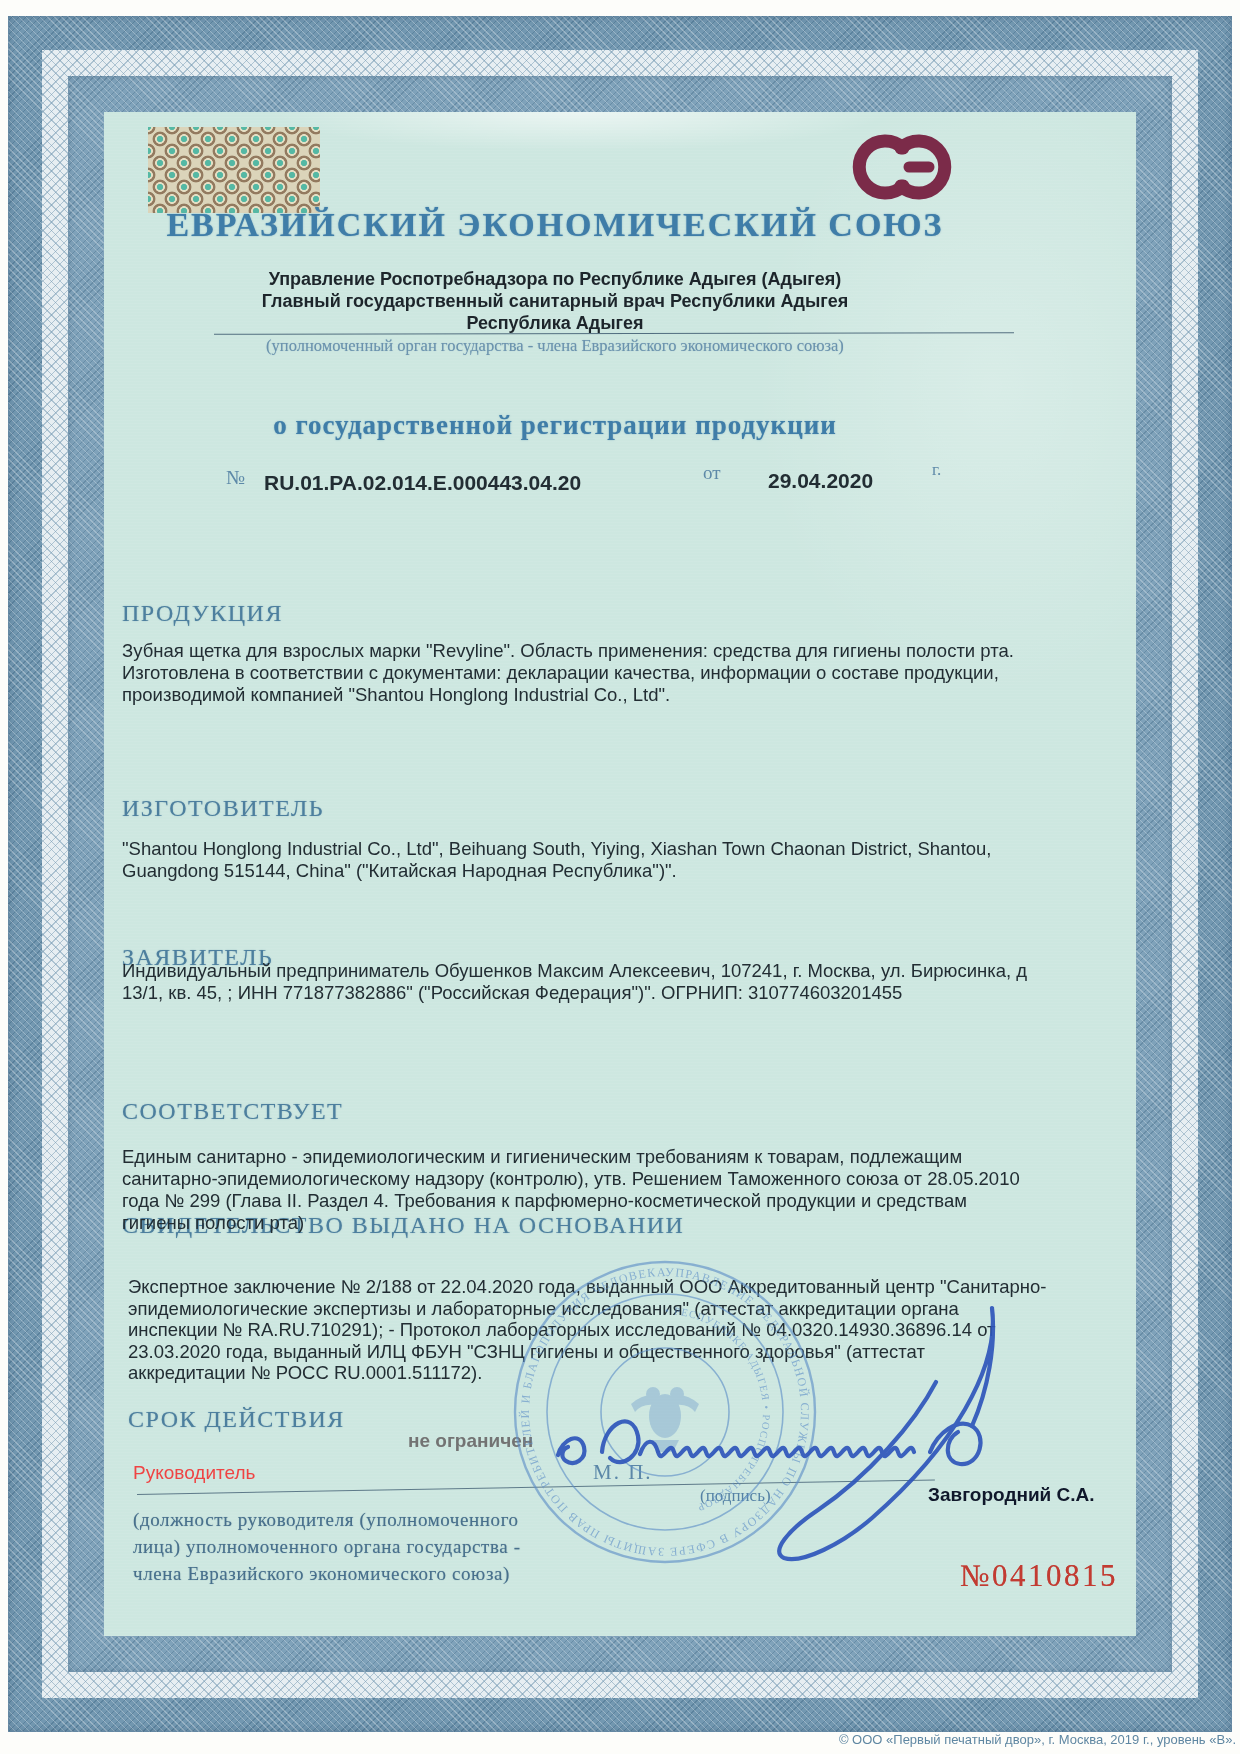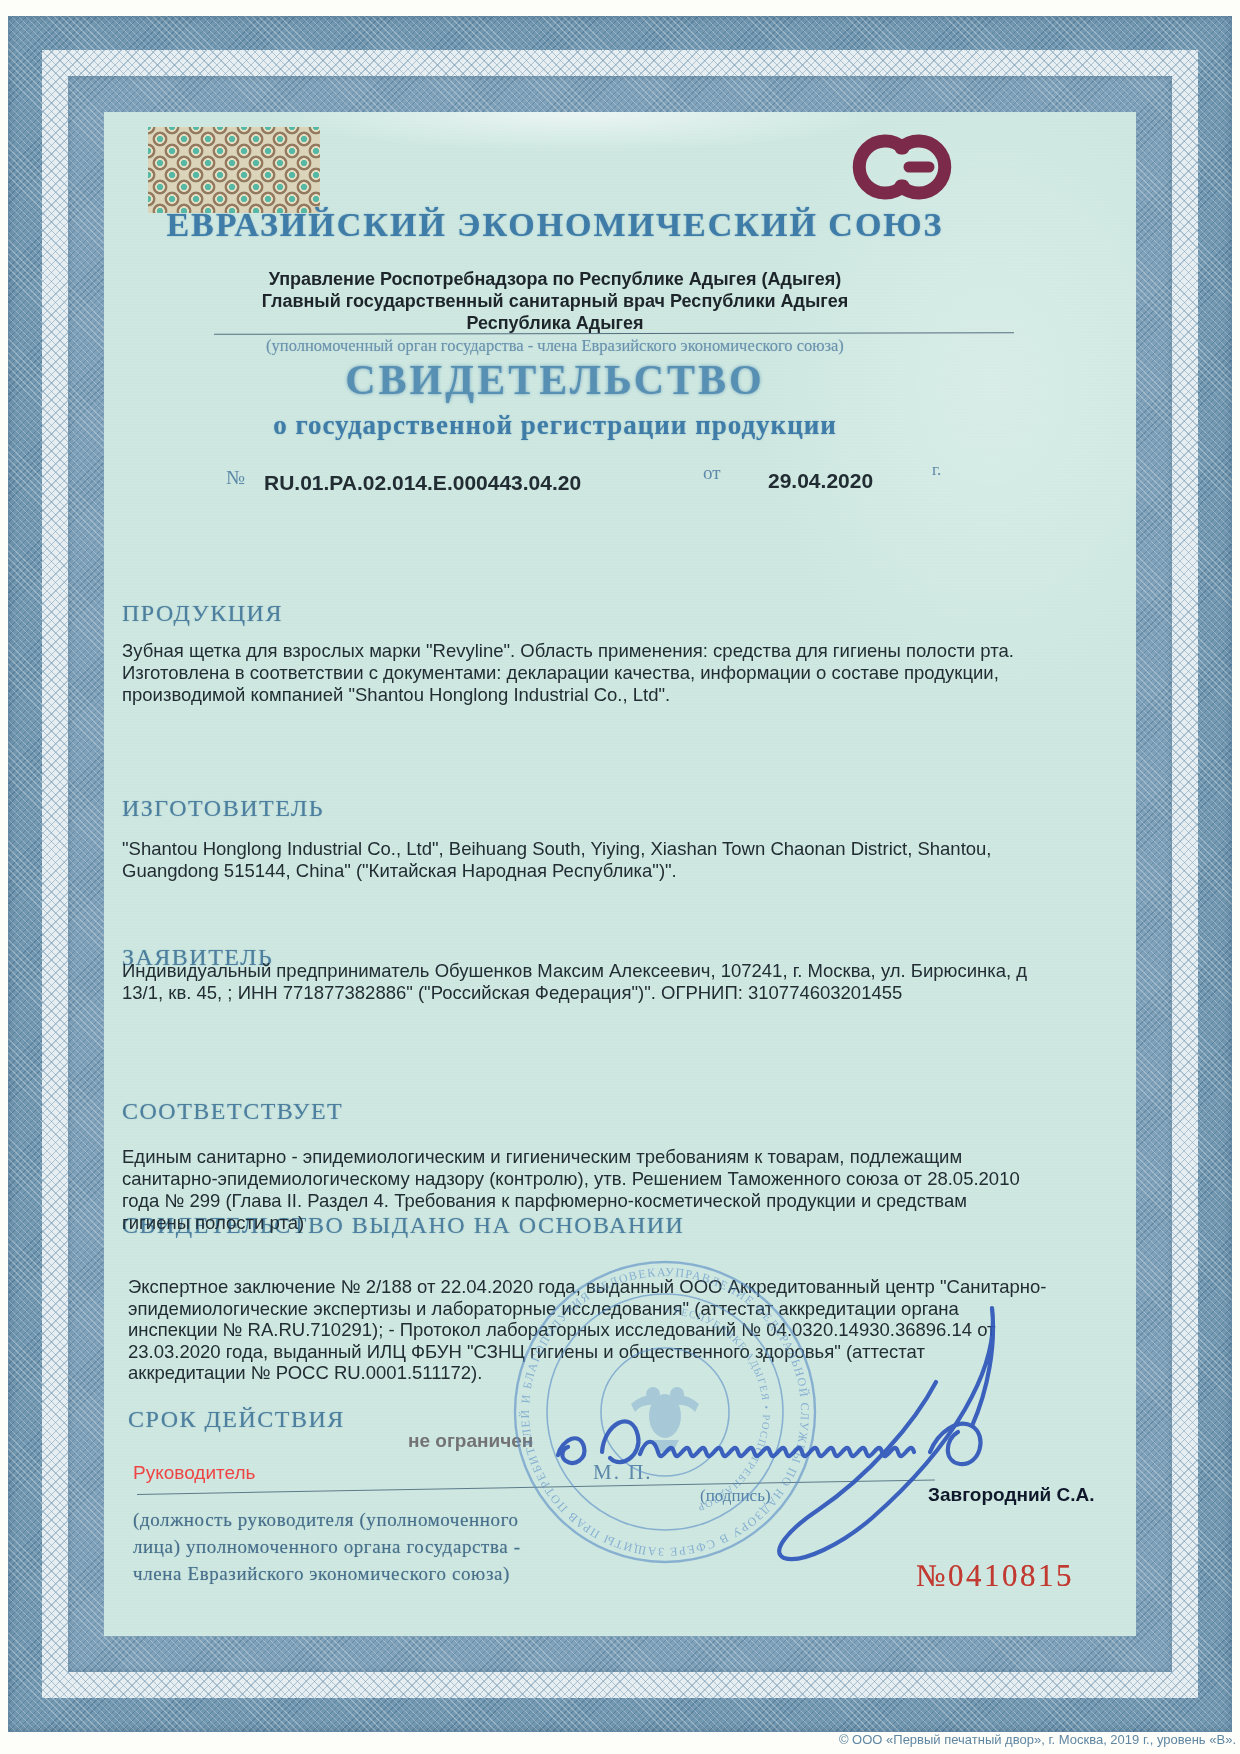--- a/index.html
+++ b/index.html
@@ -79,21 +79,21 @@
   .sign-rule{left:137px;top:1494px;width:798px;height:1px;background:rgba(45,75,100,.7);
       transform:rotate(-1.05deg);transform-origin:left center;}
   .head-caption{left:133px;top:1506px;font-family:"Liberation Serif",serif;font-size:19px;
       line-height:27px;color:#48708c;white-space:pre-line;letter-spacing:.6px;
       text-shadow:0 0 1px rgba(72,112,140,.5);}
   .seal-mark{left:593px;top:1460px;font-family:"Liberation Serif",serif;font-size:21px;
       color:#48779f;opacity:.85;letter-spacing:2px;z-index:3;}
   .sign-caption{left:700px;top:1486px;font-family:"Liberation Serif",serif;font-size:17px;
       color:#48779f;opacity:.9;z-index:3;}
   .signer-name{left:928px;top:1484px;font-size:19px;font-weight:bold;color:#0f172a;z-index:6;}
-  .serial-no{left:916px;top:1558px;font-family:"Liberation Serif",serif;font-size:31px;
+  .serial-no{left:960px;top:1558px;font-family:"Liberation Serif",serif;font-size:31px;
       color:#c23b32;letter-spacing:2.5px;text-shadow:0 0 .6px rgba(194,59,50,.8);z-index:6;}
   
   .stamp{left:505px;top:1252px;width:320px;height:320px;opacity:.62;z-index:4;}
   .stamp text{font-family:"Liberation Serif",serif;fill:#5d8ec7;}
   .signature{left:540px;top:1250px;width:520px;height:350px;z-index:6;}
   
   .footer{left:700px;top:1732px;width:536px;text-align:right;font-size:13px;color:#5f87a2;}
 </style>
 </head>
 <body>
@@ -122,21 +122,20 @@
       </g>
     </svg>
 
     <div class="abs center-col union-title">ЕВРАЗИЙСКИЙ ЭКОНОМИЧЕСКИЙ СОЮЗ</div>
     <div class="abs center-col org-lines">Управление Роспотребнадзора по Республике Адыгея (Адыгея)
 Главный государственный санитарный врач Республики Адыгея
 Республика Адыгея</div>
     <div class="abs rule-top"></div>
     <div class="abs center-col auth-caption">(уполномоченный орган государства - члена Евразийского экономического союза)</div>
 
-    <div class="abs center-col doc-title">СВИДЕТЕЛЬСТВО</div>
     <div class="abs center-col doc-subtitle">о государственной регистрации продукции</div>
 
     <div class="abs lbl-blue no-label">№</div>
     <div class="abs no-value">RU.01.PA.02.014.E.000443.04.20</div>
     <div class="abs lbl-blue ot-label">от</div>
     <div class="abs date-value">29.04.2020</div>
     <div class="abs lbl-blue g-label">г.</div>
 
     <div class="abs sec-h h-product">ПРОДУКЦИЯ</div>
     <div class="abs sec-b b-product">Зубная щетка для взрослых марки "Revyline". Область применения: средства для гигиены полости рта.

